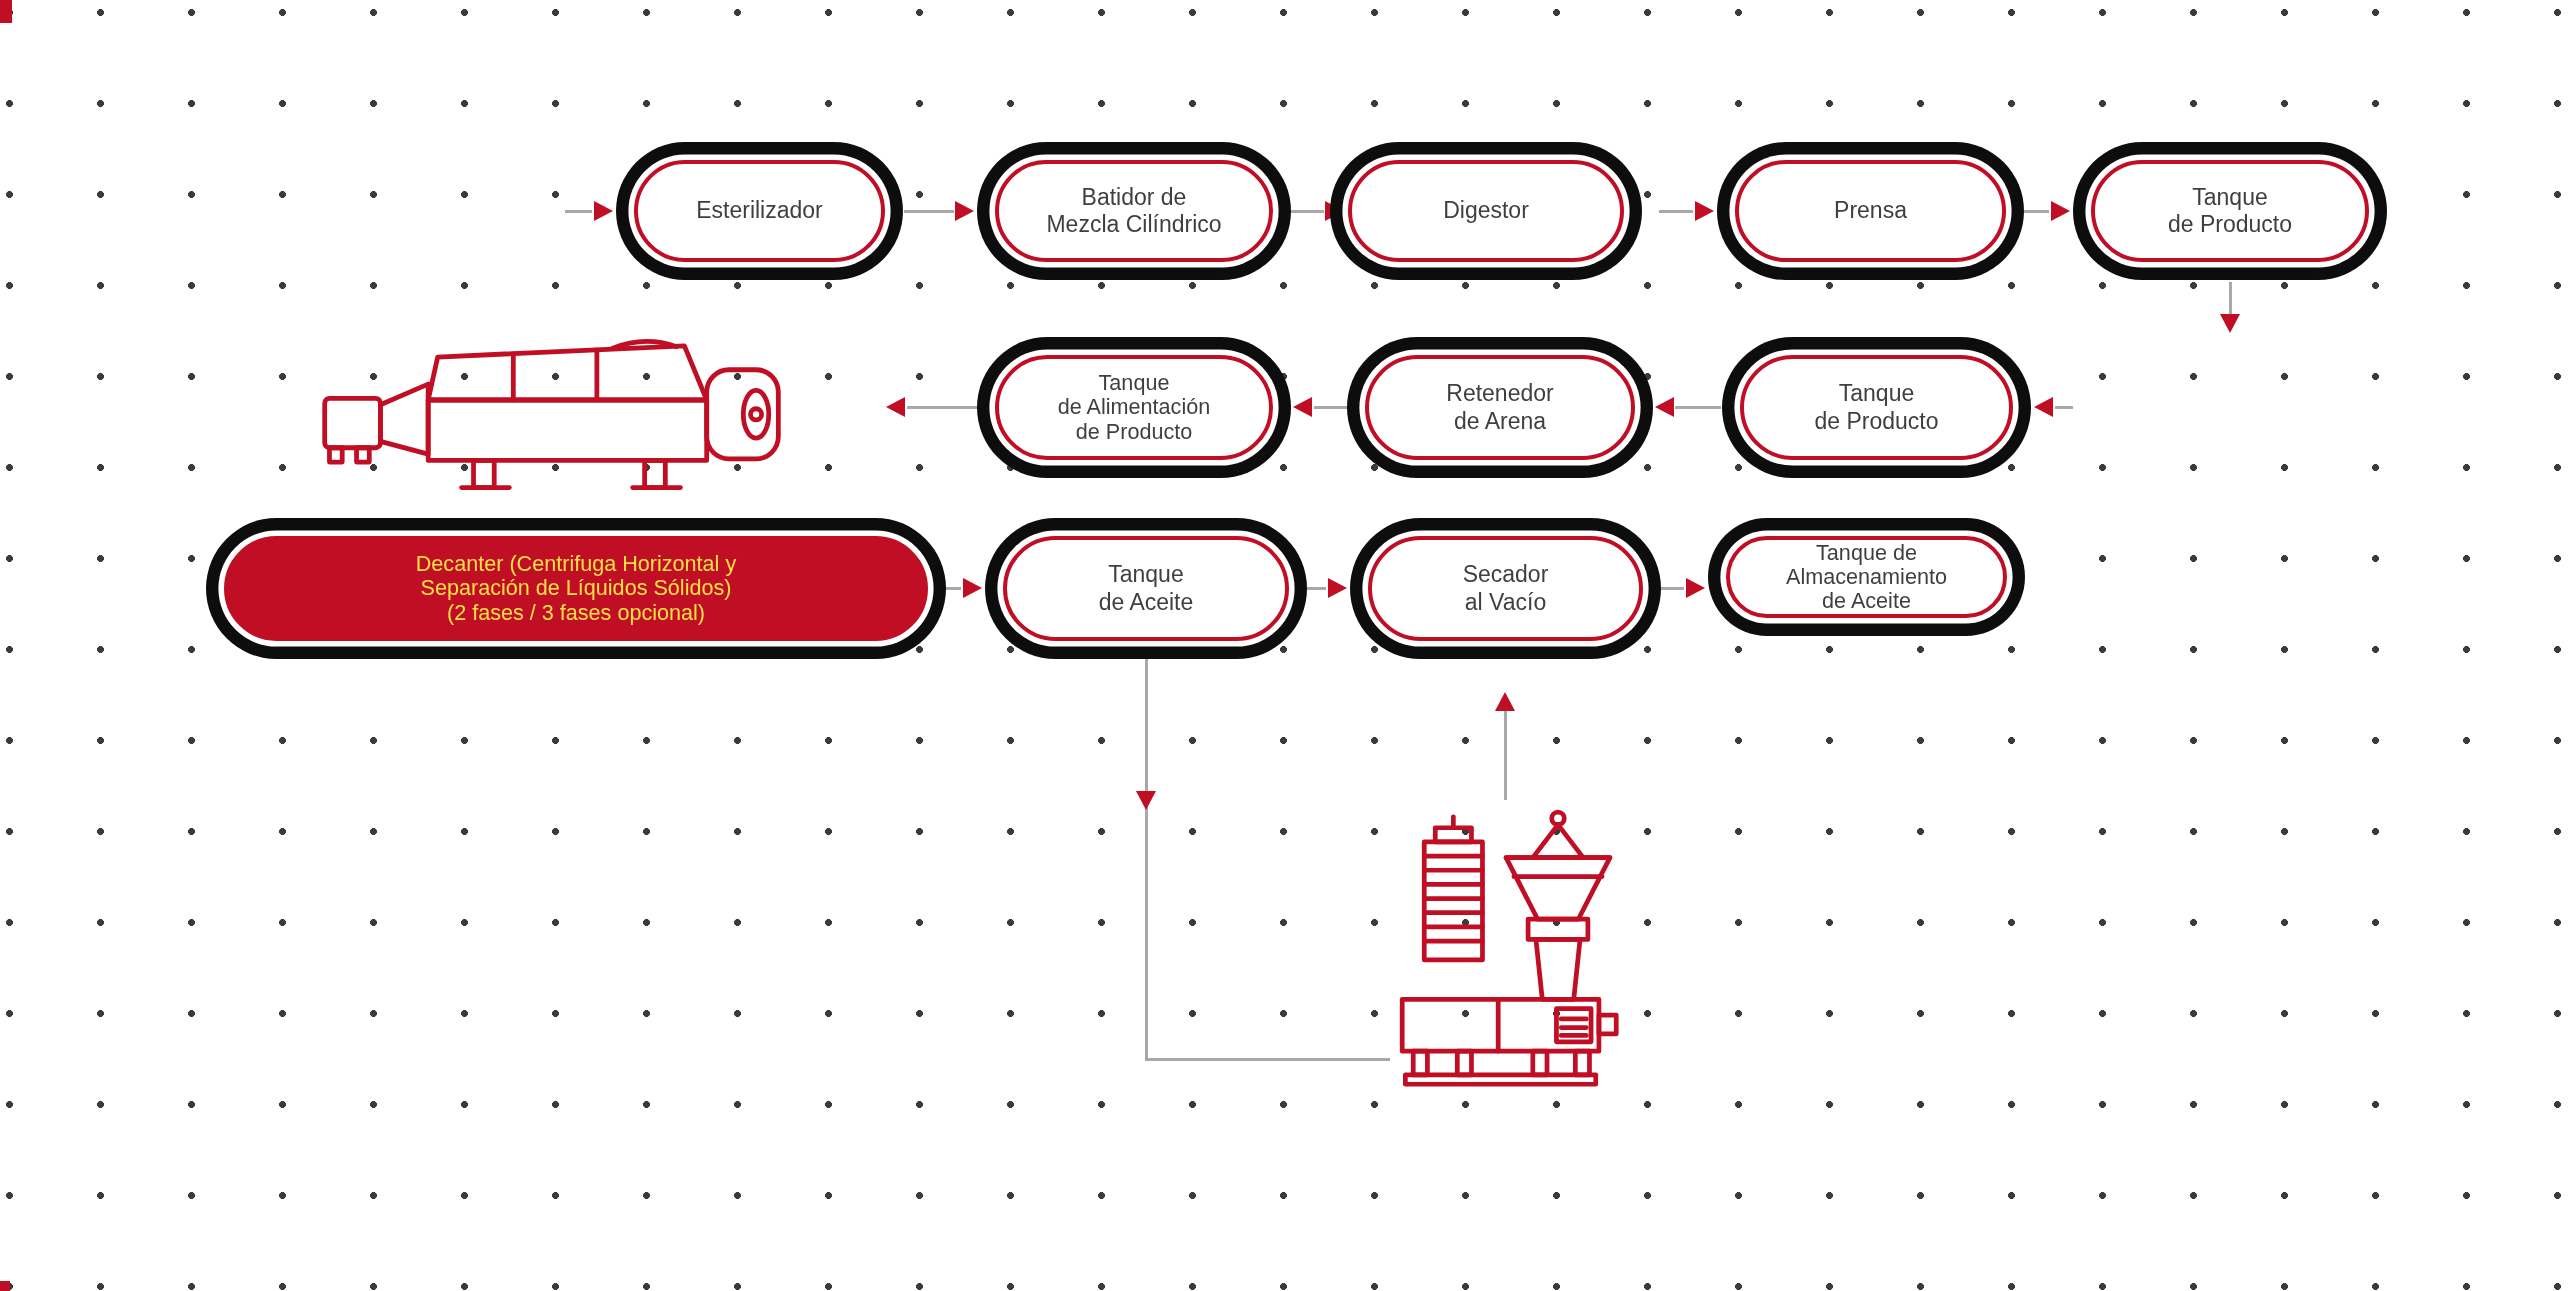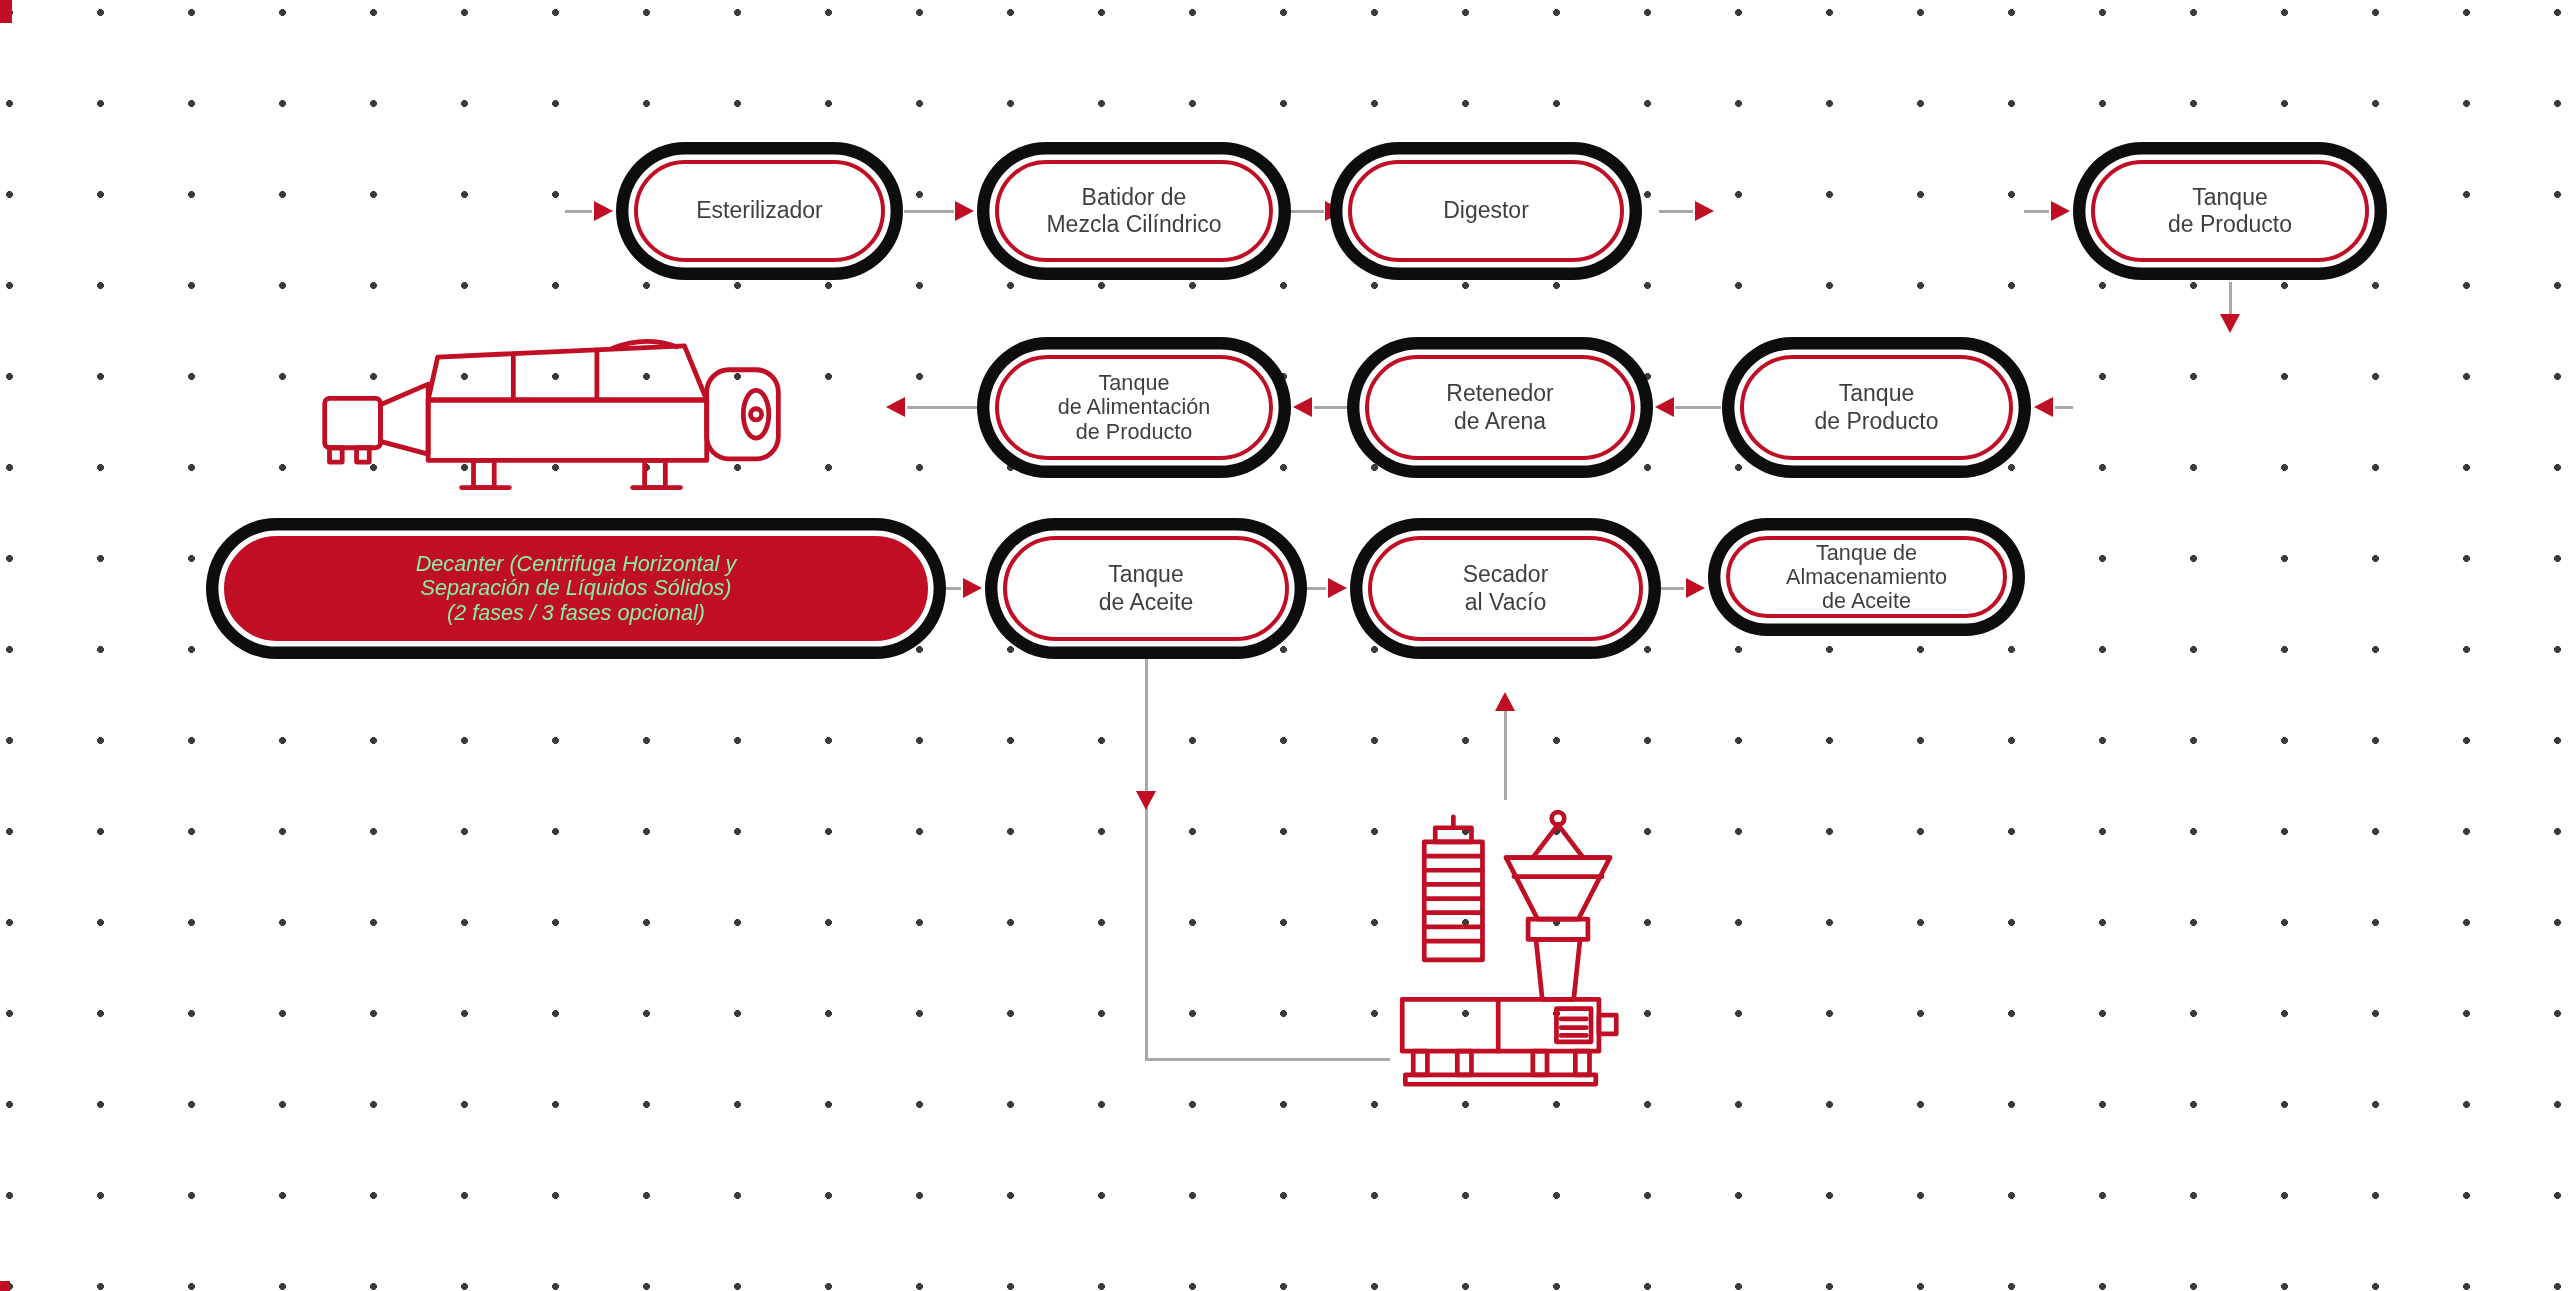--- a/index.html
+++ b/index.html
@@ -21,21 +21,21 @@
   .crop.tl{left:0;top:0;width:12px;height:23px;}
   .crop.bl{left:0;bottom:0;width:10.4px;height:10.4px;}
 
   .node{position:absolute;background:var(--black);border-radius:800px;padding:18.4px;box-sizing:border-box;}
   .node .inner{
     width:100%;height:100%;box-sizing:border-box;background:#fff;
     border:4px solid var(--red);box-shadow:0 0 0 5.6px #fff;border-radius:800px;
     display:flex;align-items:center;justify-content:center;text-align:center;
     white-space:pre-line;color:var(--text);font-size:23px;line-height:1.18;
   }
-  .node.red .inner{background:var(--red);border-color:var(--red);color:#86efac;font-style:italic;}
+  .node.red .inner{background:var(--red);border-color:var(--red);color:#fde047;}
   .node.fs27 .inner{font-size:21.6px;line-height:1.12;}
 
   .hline{position:absolute;height:3.2px;background:var(--gray);}
   .vline{position:absolute;width:3.2px;background:var(--gray);}
   .ah{position:absolute;width:0;height:0;}
   .ah-r{border-top:10.4px solid transparent;border-bottom:10.4px solid transparent;border-left:19px solid var(--red);}
   .ah-l{border-top:10.4px solid transparent;border-bottom:10.4px solid transparent;border-right:19px solid var(--red);}
   .ah-d{border-left:10.4px solid transparent;border-right:10.4px solid transparent;border-top:19px solid var(--red);}
   .ah-u{border-left:10.4px solid transparent;border-right:10.4px solid transparent;border-bottom:19px solid var(--red);}
 
@@ -152,20 +152,23 @@
   <div class="node" style="left:616px;top:142px;width:287px;height:138px">
     <div class="inner">Esterilizador</div>
   </div>
   <div class="node" style="left:977px;top:142px;width:314px;height:138px">
     <div class="inner">Batidor de
 Mezcla Cilíndrico</div>
   </div>
   <div class="node" style="left:1330px;top:142px;width:312px;height:138px">
     <div class="inner">Digestor</div>
   </div>
+  <div class="node" style="left:1717px;top:142px;width:307px;height:138px">
+    <div class="inner">Prensa</div>
+  </div>
   <div class="node" style="left:2073px;top:142px;width:314px;height:138px">
     <div class="inner">Tanque
 de Producto</div>
   </div>
 
   <div class="node fs27" style="left:977px;top:337px;width:314px;height:141px">
     <div class="inner">Tanque
 de Alimentación
 de Producto</div>
   </div>

